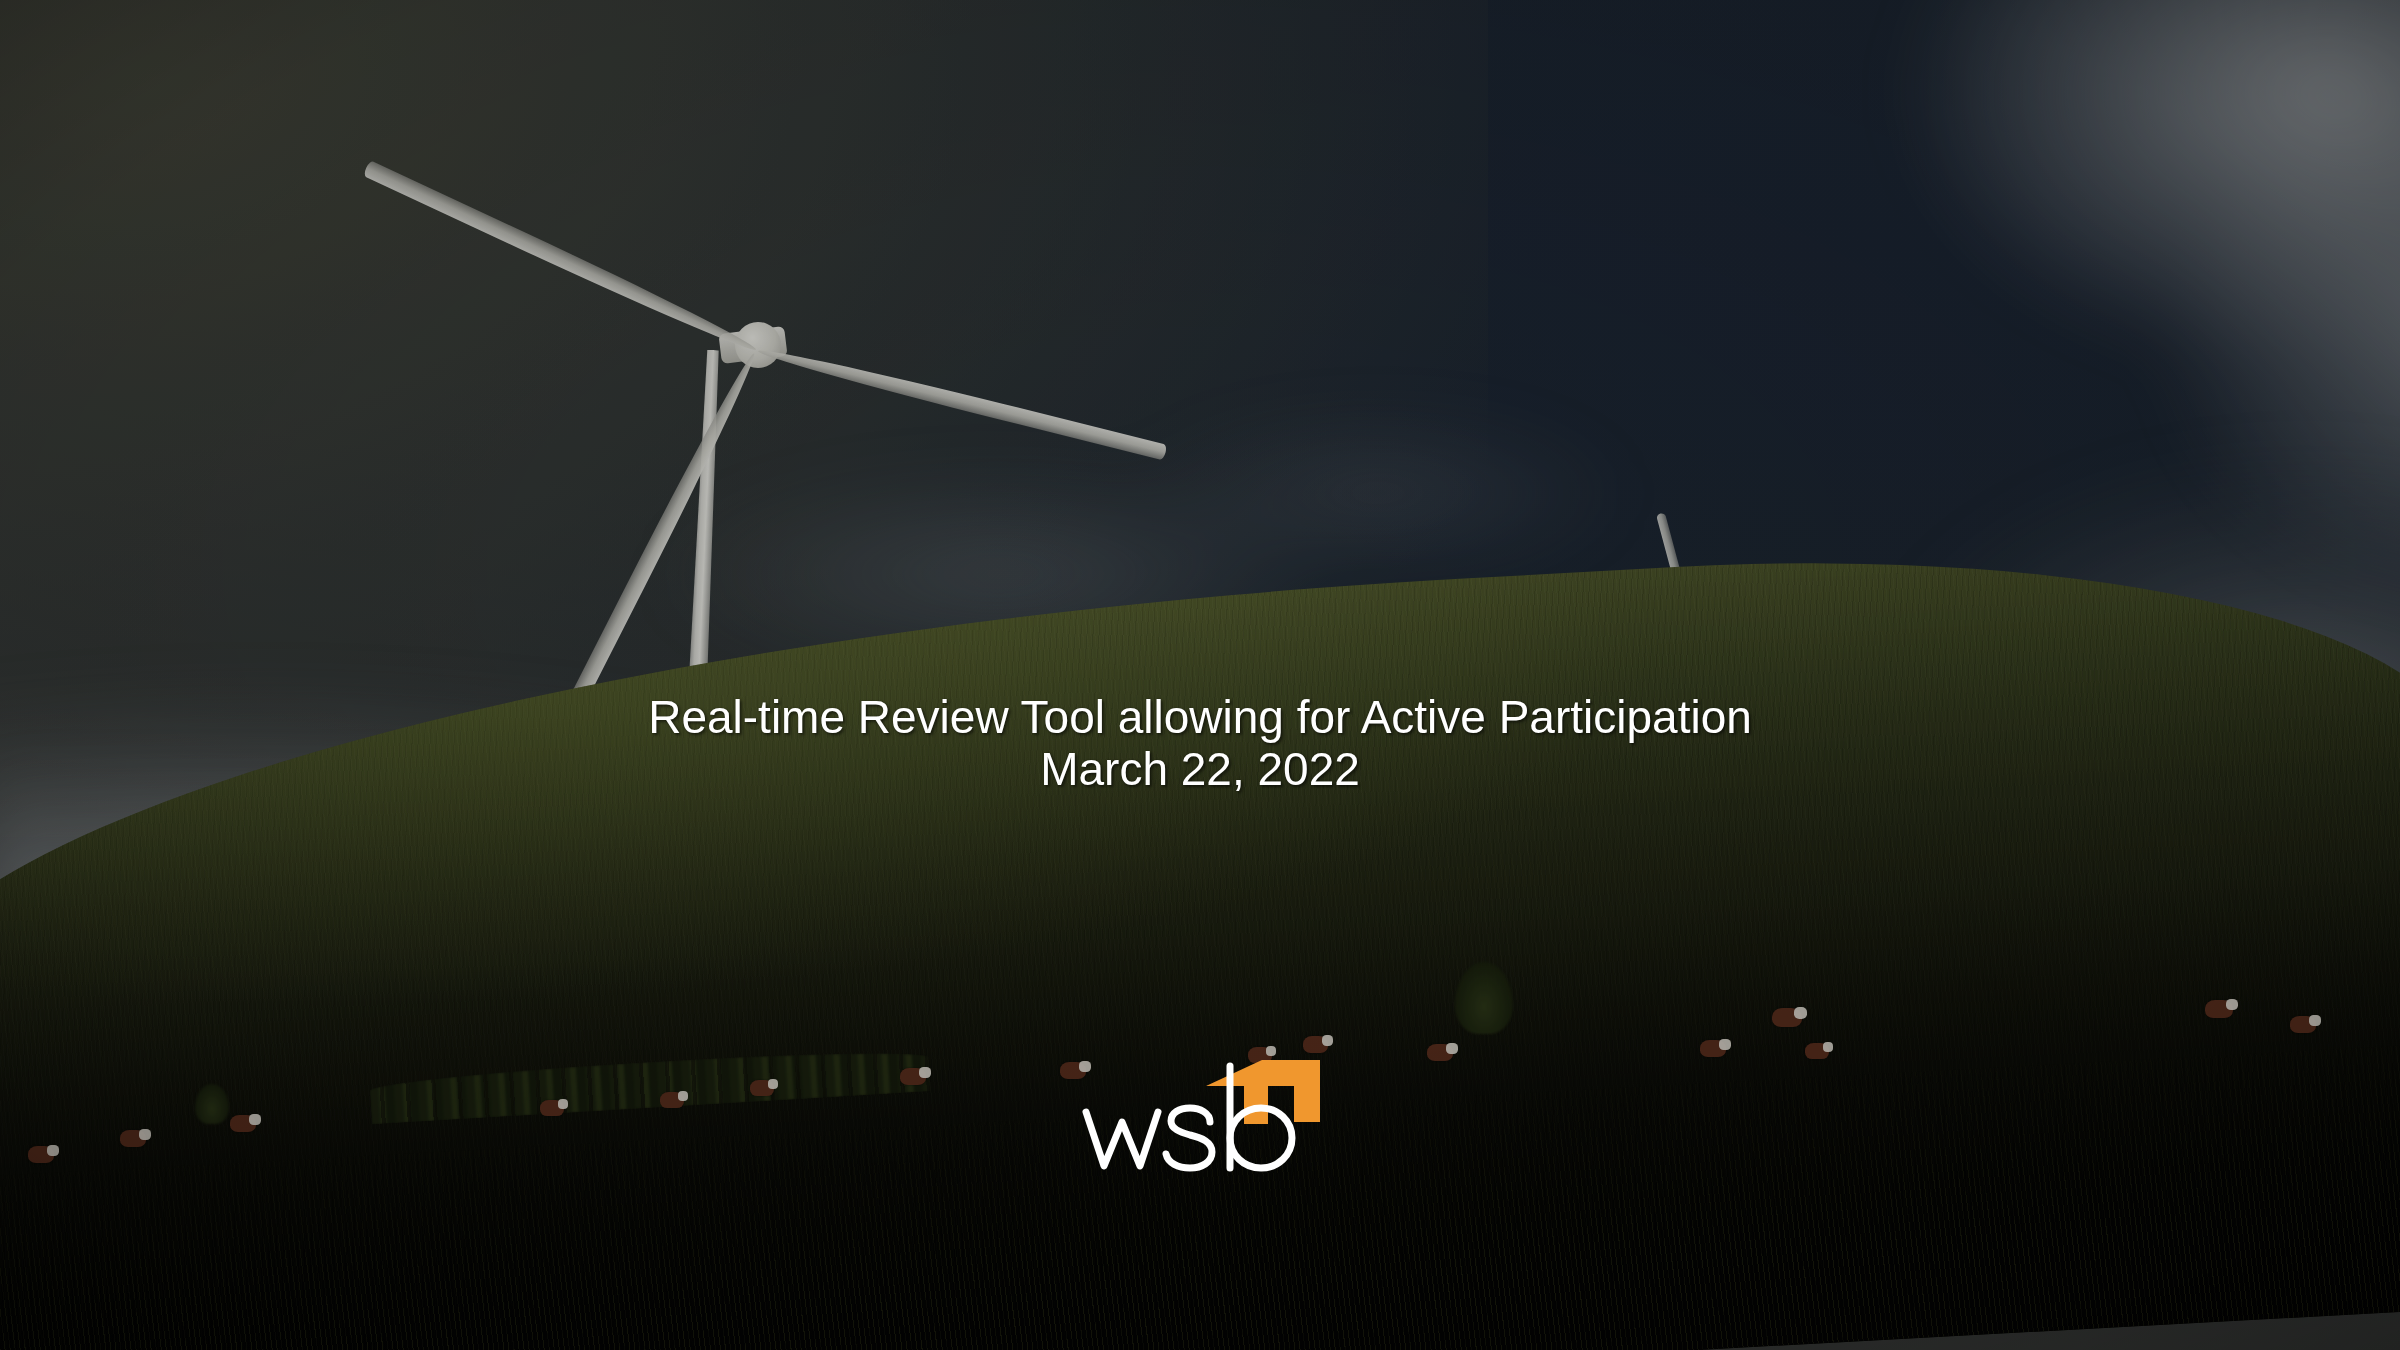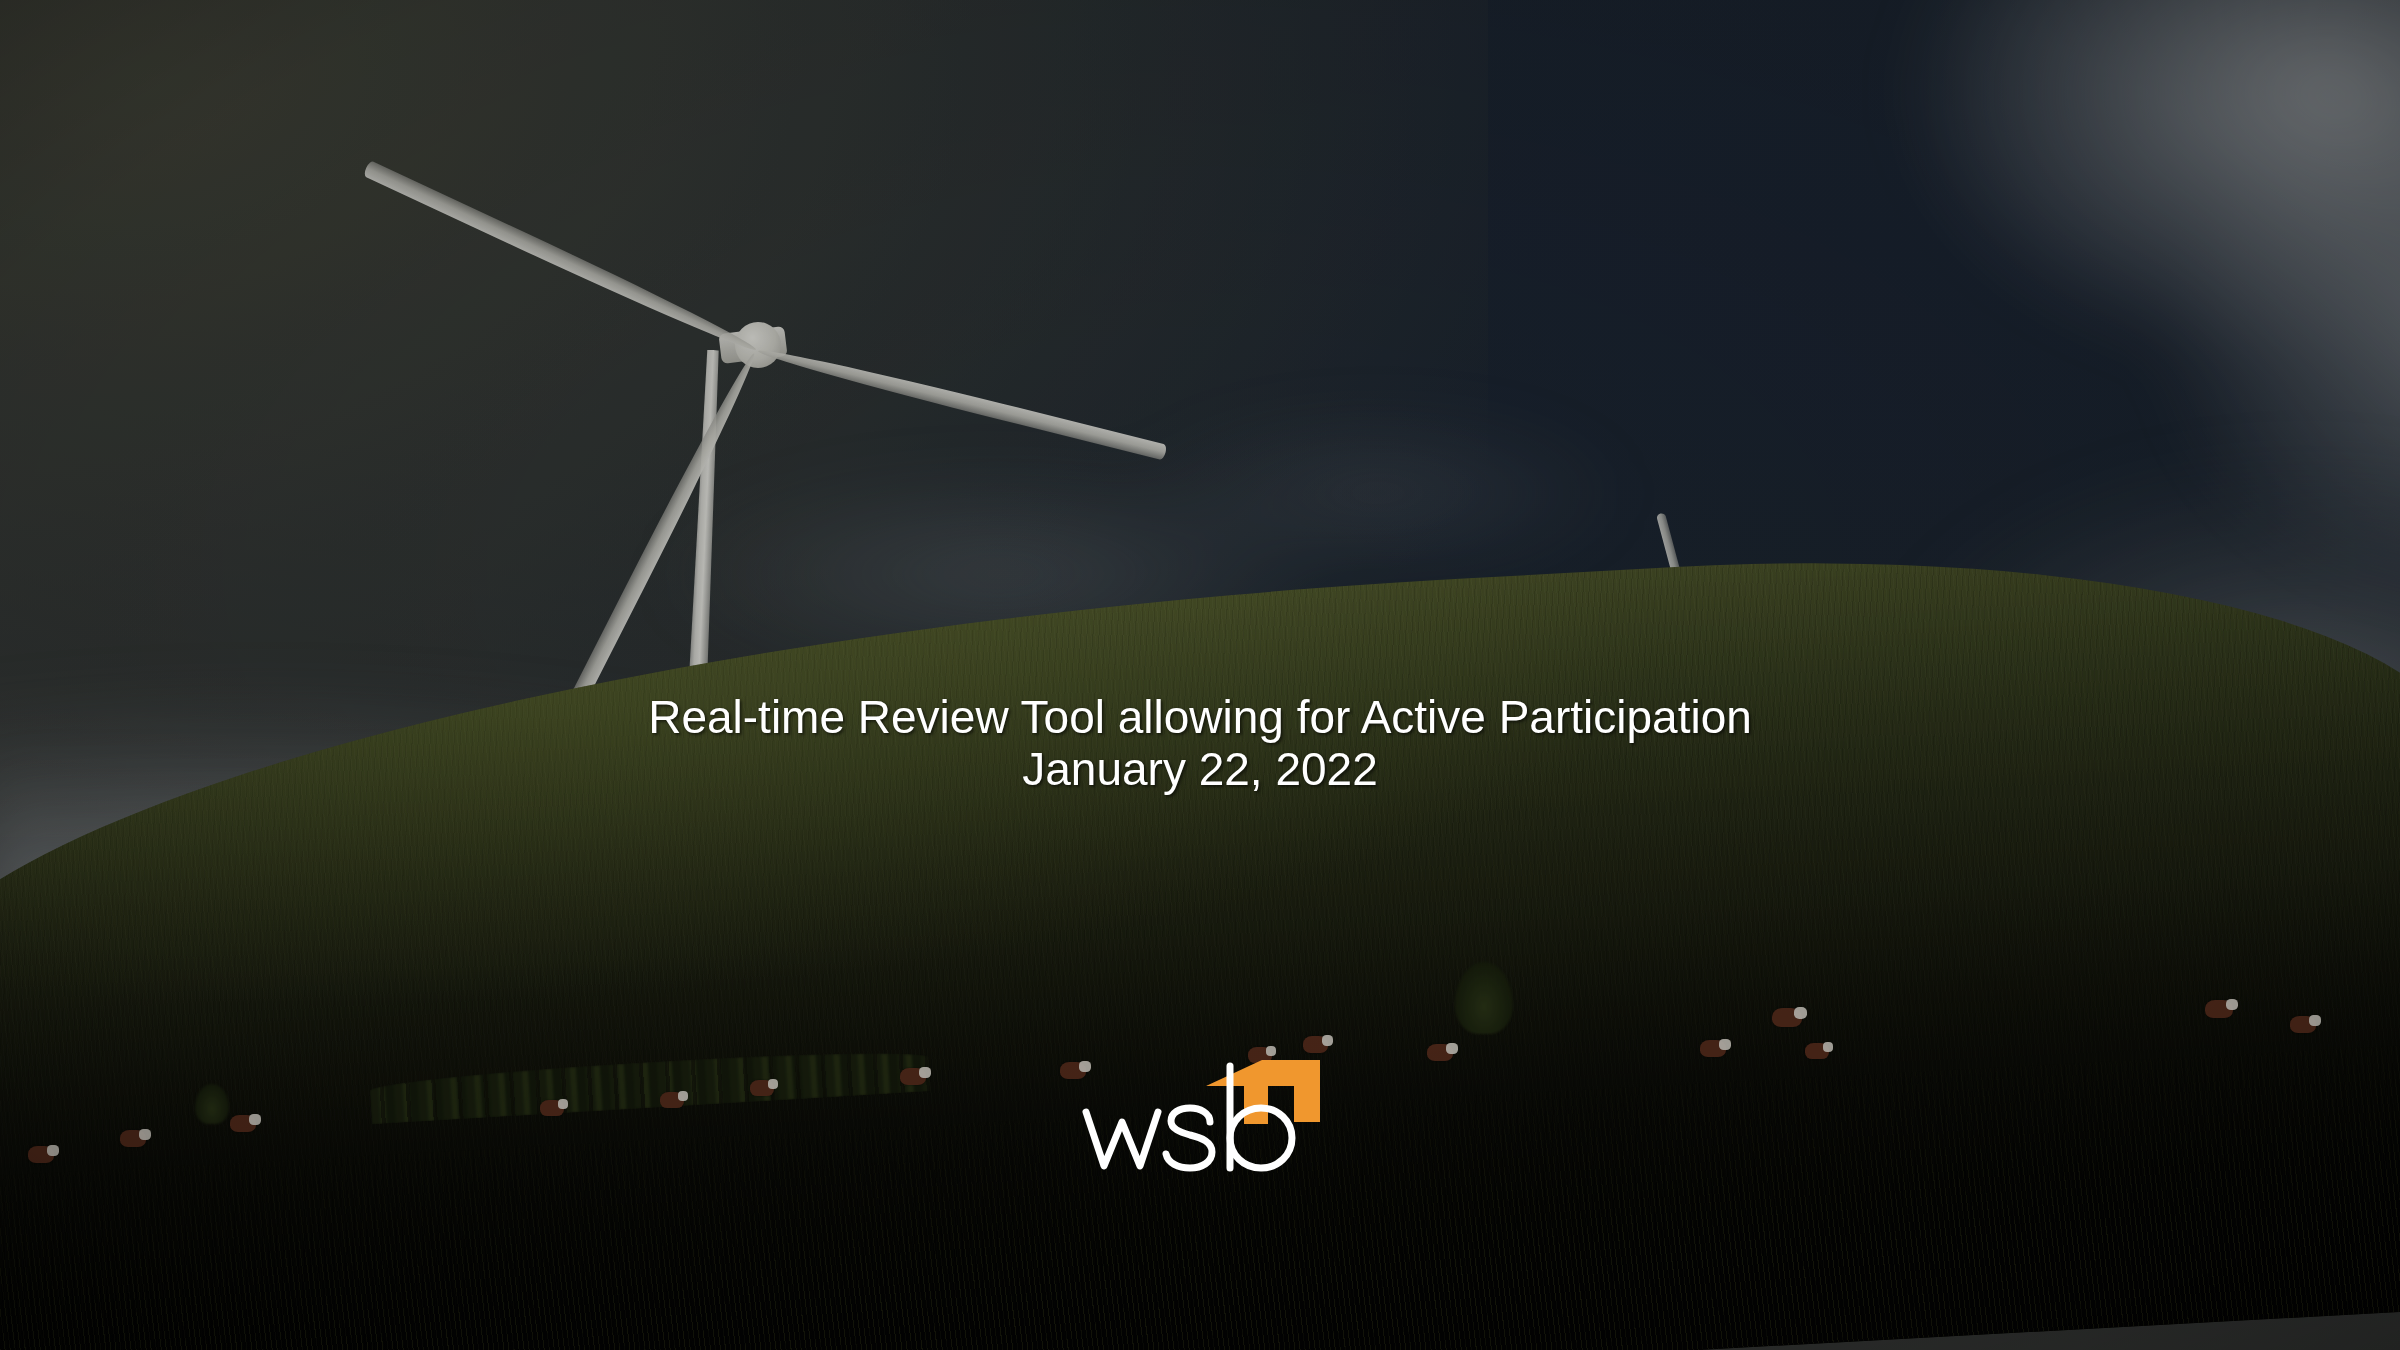--- a/index.html
+++ b/index.html
@@ -348,21 +348,21 @@
 
     <div class="photo-dim"></div>
     <div class="vignette"></div>
   </div>
 
   <div class="content">
 
 
     <div class="slide-subtitle">
       <span class="subtitle-line">Real-time Review Tool allowing for Active Participation</span>
-      <span class="subtitle-line">January 22, 2022</span>
+      <span class="subtitle-line">March 22, 2022</span>
     </div>
 
     <div class="logo">
       <svg viewBox="0 0 250 130" xmlns="http://www.w3.org/2000/svg">
 
         <path fill="#F0972E" d="M 182 10 L 240 10 L 240 72 L 214 72 L 214 36 L 188 36 L 188 74 L 164 74 L 164 36 L 126 36 Z"></path>
 
         <g fill="none" stroke="#FFFFFF" stroke-width="7" stroke-linecap="round" stroke-linejoin="round">
 
           <path d="M 6 62 L 24 116 L 42 72 L 60 116 L 78 62"></path>

